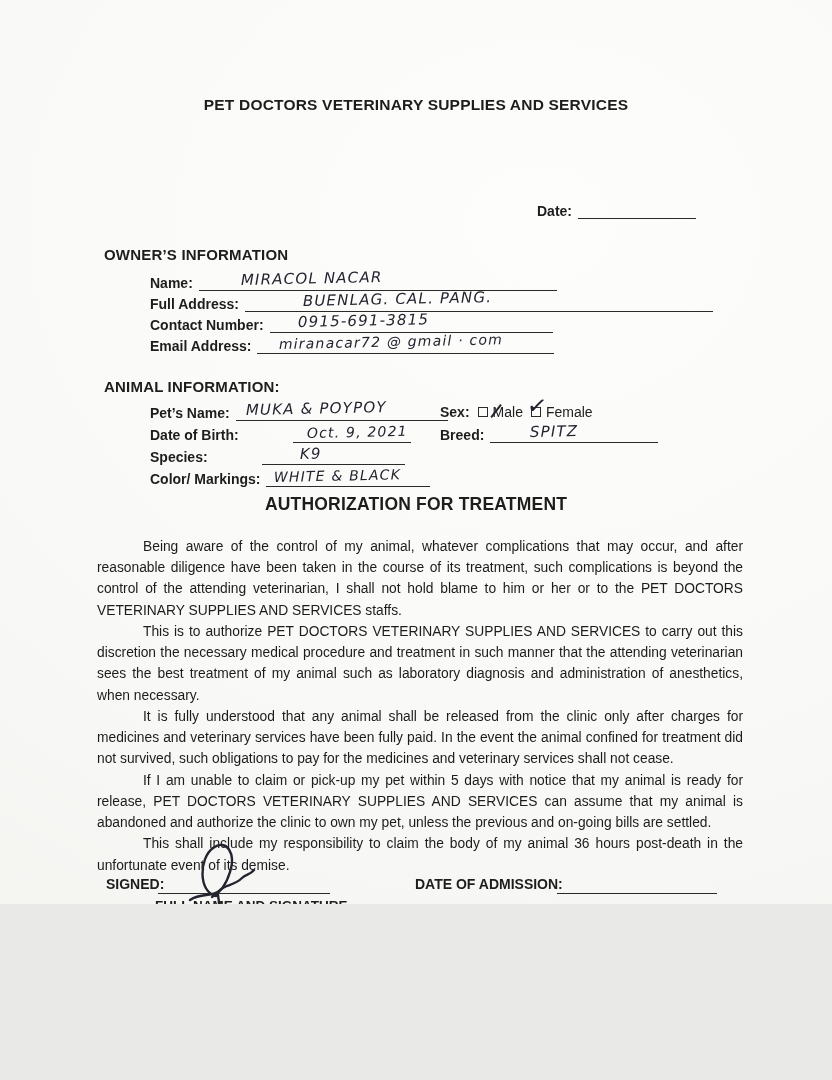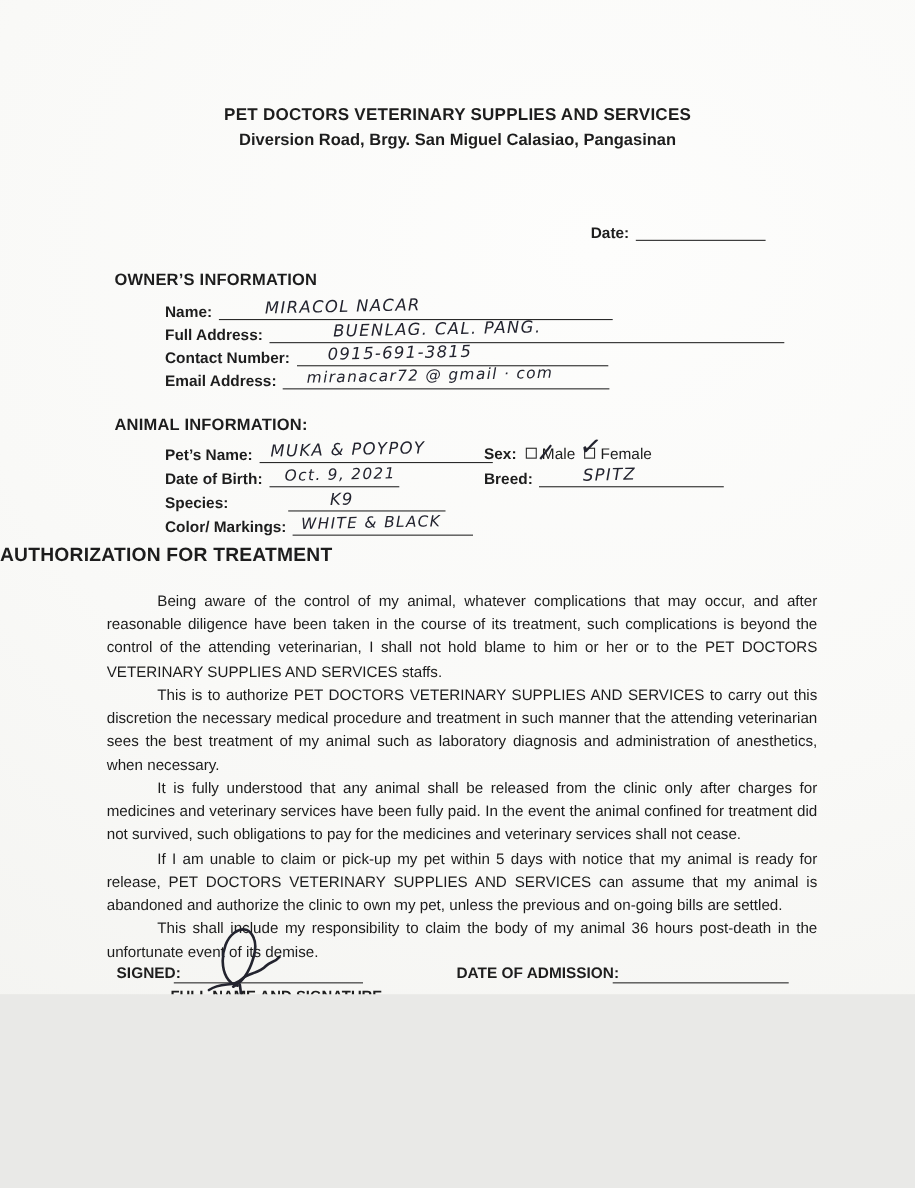--- a/index.html
+++ b/index.html
@@ -29,21 +29,21 @@
   
   .sexgroup { position:absolute; left:440px; top:404px; display:flex; align-items:flex-end; font-size:14px; }
   .cbox { display:inline-block; width:10px; height:10px; border:1.4px solid #2a2a2a; margin:0 5px 0 8px; position:relative; }
   .check-female {
     position:absolute; left:-5px; top:-14px; font-family:"DejaVu Sans",sans-serif;
     font-size:24px; color:#23242f; transform:rotate(8deg); font-weight:bold; line-height:1;
   }
   .slash-male { position:absolute; width:16px; height:1.8px; background:#23242f; transform:rotate(-52deg); left:18px; top:6px; }
   .sexwrap { position:relative; display:flex; align-items:center; }
   
-  .auth-title { position:absolute; top:494px; left:0; width:100%; font-weight:bold; font-size:17.5px; letter-spacing:0.2px; }
+  .auth-title { position:absolute; top:494px; left:0; width:100%; text-align:center; font-weight:bold; font-size:17.5px; letter-spacing:0.2px; }
   .auth-body { position:absolute; top:536px; left:97px; width:646px; font-size:13.8px; line-height:1.54; text-align:justify; color:#1c1c1c; }
   .auth-body p { text-indent:46px; }
   
   .sig-label { position:absolute; left:106px; top:876px; font-size:14px; font-weight:bold; }
   .sig-line { position:absolute; left:158px; top:893px; width:172px; border-bottom:1.6px solid #2a2a2a; }
   .sig-sub { position:absolute; left:155px; top:898px; font-size:13.5px; font-weight:bold; }
   .sig-svg { position:absolute; left:168px; top:838px; }
   .doa-label { position:absolute; left:415px; top:876px; font-size:14px; font-weight:bold; }
   .doa-line { position:absolute; left:557px; top:893px; width:160px; border-bottom:1.6px solid #2a2a2a; }
   
@@ -53,21 +53,20 @@
   }
   .date-row { position:absolute; left:537px; top:200px; display:flex; align-items:flex-end; }
 </style>
 </head>
 <body>
 
 <div class="page">
 
   <div class="clinic-header">
     <div class="l1">PET DOCTORS VETERINARY SUPPLIES AND SERVICES</div>
-    <div class="l2">Diversion Road, Brgy. San Miguel Calasiao, Pangasinan</div>
   </div>
 
   <div class="date-row">
     <span class="lbl">Date:</span>
     <span class="wline" style="width:118px;"></span>
   </div>
 
   <div class="sec-head" style="top:246px;">OWNER’S INFORMATION</div>
 
   <div class="frow" style="left:150px; top:272px;">
@@ -112,21 +111,21 @@
       <span class="slash-male"></span>
     </span>
     <span class="sexwrap">
       <span class="cbox">
         <span class="check-female">✓</span>
       </span>
       <span>Female</span>
     </span>
   </div>
 
-  <div class="frow" style="left:150px; top:424px;">
+  <div class="frow" style="left:150px; top:424px;gap:48px;">
     <span class="lbl">Date of Birth:</span>
     <span class="wline" style="width:118px;">
       <span class="ink small" style="left:14px;">Oct. 9, 2021</span>
     </span>
   </div>
 
   <div class="frow" style="left:150px; top:446px;gap:48px;">
     <span class="lbl">Species:</span>
     <span class="wline" style="width:143px;">
       <span class="ink" style="left:38px;">K9</span>

